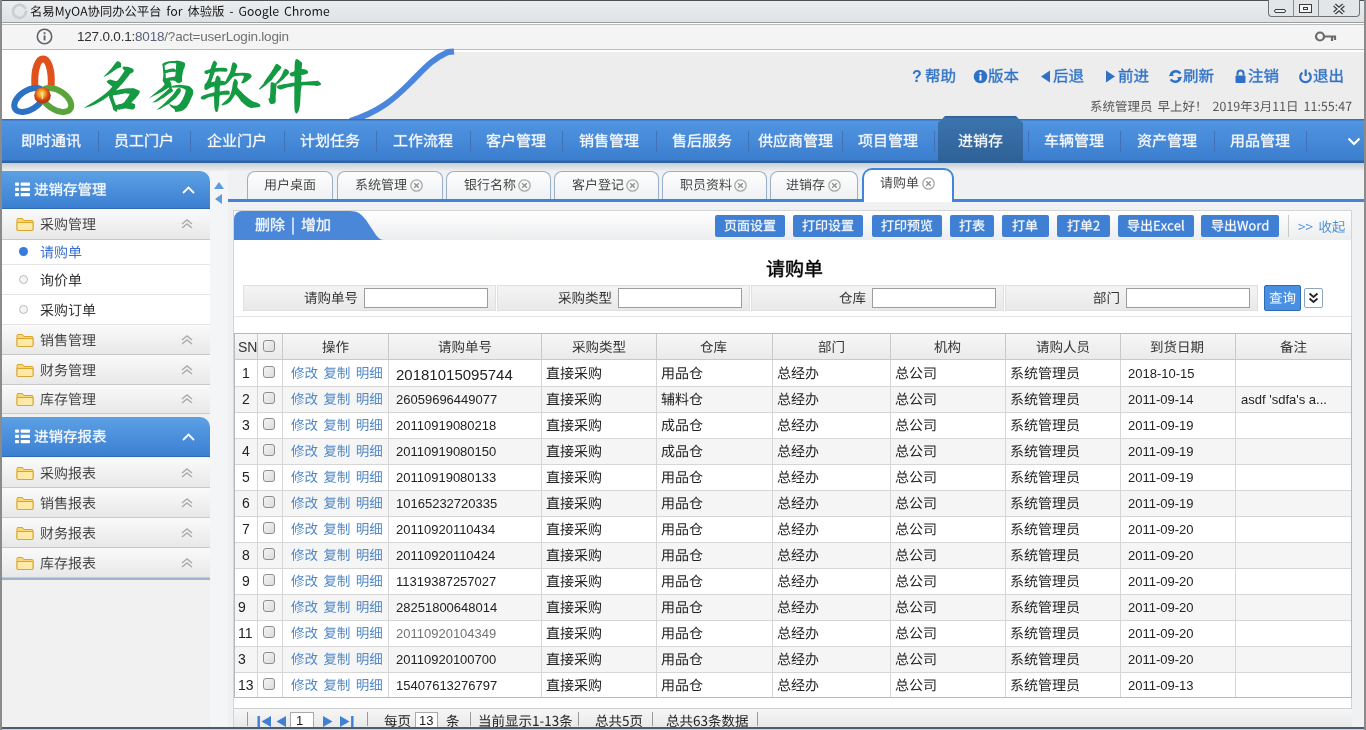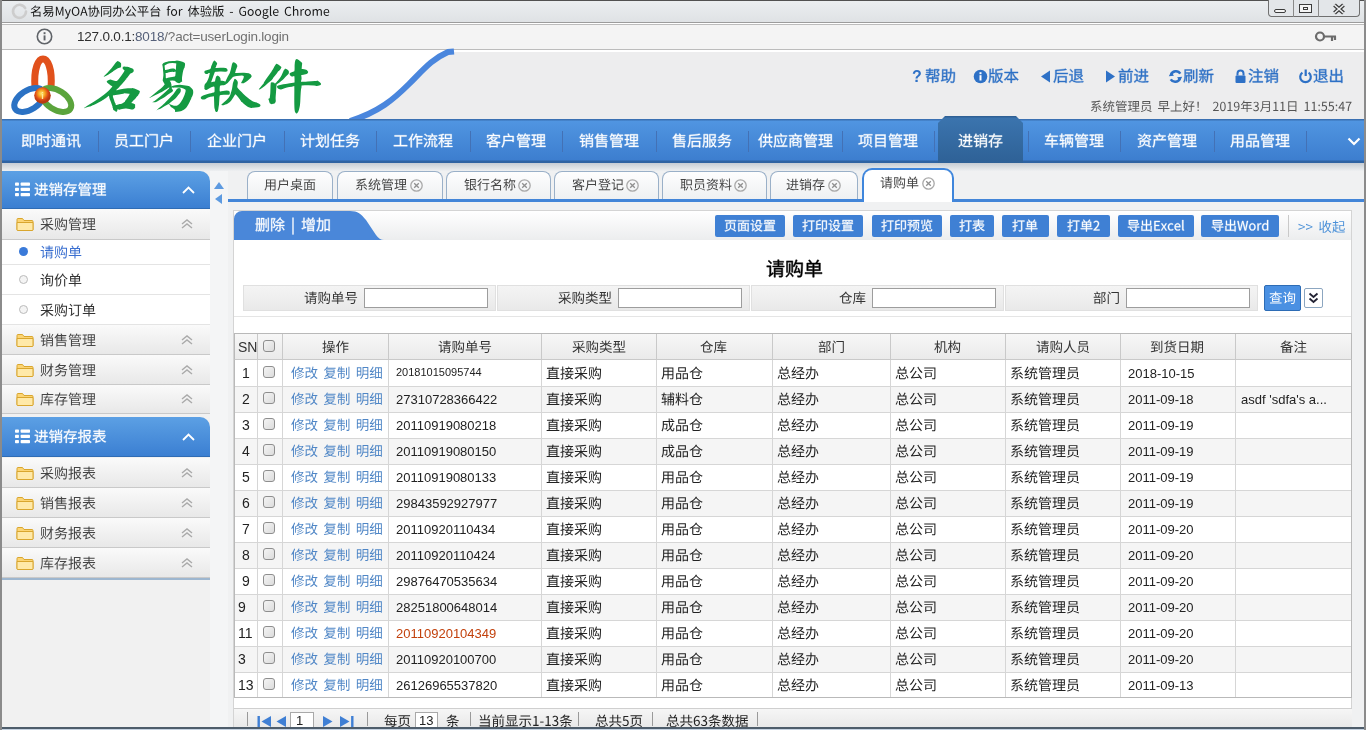--- a/index.html
+++ b/index.html
@@ -887,21 +887,21 @@
 <div class="a" style="left:291px;top:366px">
     <svg class="zh" style="color:#4f86c6;" width="91.8" height="13.5" viewBox="0 -880 6800 1000">
       <use href="#u4fee" x="0"></use>
       <use href="#u6539" x="1000"></use>
       <use href="#u590d" x="2400"></use>
       <use href="#u5236" x="3400"></use>
       <use href="#u660e" x="4800"></use>
       <use href="#u7ec6" x="5800"></use>
     </svg>
   </div>
-<div class="a" style="left:396px;top:366px;font-size:11px;color:#222">20181015095744</div>
+<div class="a" style="left:396px;top:366px;font-size:15px;color:#222">20181015095744</div>
 <div class="a" style="left:546px;top:366px">
     <svg class="zh" style="color:#222;" width="56.0" height="14" viewBox="0 -880 4000 1000">
       <use href="#u76f4" x="0"></use>
       <use href="#u63a5" x="1000"></use>
       <use href="#u91c7" x="2000"></use>
       <use href="#u8d2d" x="3000"></use>
     </svg>
   </div>
 <div class="a" style="left:661px;top:366px">
     <svg class="zh" style="color:#222;" width="42.0" height="14" viewBox="0 -880 3000 1000">
@@ -939,21 +939,21 @@
 <div class="a" style="left:291px;top:392px">
     <svg class="zh" style="color:#4f86c6;" width="91.8" height="13.5" viewBox="0 -880 6800 1000">
       <use href="#u4fee" x="0"></use>
       <use href="#u6539" x="1000"></use>
       <use href="#u590d" x="2400"></use>
       <use href="#u5236" x="3400"></use>
       <use href="#u660e" x="4800"></use>
       <use href="#u7ec6" x="5800"></use>
     </svg>
   </div>
-<div class="a" style="left:396px;top:392px;font-size:13px;color:#222">27310728366422</div>
+<div class="a" style="left:396px;top:392px;font-size:13px;color:#222">26059696449077</div>
 <div class="a" style="left:546px;top:392px">
     <svg class="zh" style="color:#222;" width="56.0" height="14" viewBox="0 -880 4000 1000">
       <use href="#u76f4" x="0"></use>
       <use href="#u63a5" x="1000"></use>
       <use href="#u91c7" x="2000"></use>
       <use href="#u8d2d" x="3000"></use>
     </svg>
   </div>
 <div class="a" style="left:661px;top:392px">
     <svg class="zh" style="color:#222;" width="42.0" height="14" viewBox="0 -880 3000 1000">
@@ -978,21 +978,21 @@
   </div>
 <div class="a" style="left:1010px;top:392px">
     <svg class="zh" style="color:#222;" width="70.0" height="14" viewBox="0 -880 5000 1000">
       <use href="#u7cfb" x="0"></use>
       <use href="#u7edf" x="1000"></use>
       <use href="#u7ba1" x="2000"></use>
       <use href="#u7406" x="3000"></use>
       <use href="#u5458" x="4000"></use>
     </svg>
   </div>
-<div class="a" style="left:1128px;top:392px;font-size:13px;color:#222">2011-09-18</div>
+<div class="a" style="left:1128px;top:392px;font-size:13px;color:#222">2011-09-14</div>
 <div class="a" style="left:1241px;top:392px;font-size:13px;color:#222;white-space:nowrap">asdf 'sdfa's a...</div>
 <div class="a" style="left:242px;top:417px;font-size:14px;color:#222">3</div>
 <div class="a" style="left:263px;top:418px;width:12px;height:12px;background:linear-gradient(135deg,#f4f4f4,#dcdcdc);border:1.5px solid #8e8e8e;border-radius:3px"></div>
 <div class="a" style="left:291px;top:418px">
     <svg class="zh" style="color:#4f86c6;" width="91.8" height="13.5" viewBox="0 -880 6800 1000">
       <use href="#u4fee" x="0"></use>
       <use href="#u6539" x="1000"></use>
       <use href="#u590d" x="2400"></use>
       <use href="#u5236" x="3400"></use>
       <use href="#u660e" x="4800"></use>
@@ -1148,21 +1148,21 @@
 <div class="a" style="left:291px;top:496px">
     <svg class="zh" style="color:#4f86c6;" width="91.8" height="13.5" viewBox="0 -880 6800 1000">
       <use href="#u4fee" x="0"></use>
       <use href="#u6539" x="1000"></use>
       <use href="#u590d" x="2400"></use>
       <use href="#u5236" x="3400"></use>
       <use href="#u660e" x="4800"></use>
       <use href="#u7ec6" x="5800"></use>
     </svg>
   </div>
-<div class="a" style="left:396px;top:496px;font-size:13px;color:#222">29843592927977</div>
+<div class="a" style="left:396px;top:496px;font-size:13px;color:#222">10165232720335</div>
 <div class="a" style="left:546px;top:496px">
     <svg class="zh" style="color:#222;" width="56.0" height="14" viewBox="0 -880 4000 1000">
       <use href="#u76f4" x="0"></use>
       <use href="#u63a5" x="1000"></use>
       <use href="#u91c7" x="2000"></use>
       <use href="#u8d2d" x="3000"></use>
     </svg>
   </div>
 <div class="a" style="left:661px;top:496px">
     <svg class="zh" style="color:#222;" width="42.0" height="14" viewBox="0 -880 3000 1000">
@@ -1304,21 +1304,21 @@
 <div class="a" style="left:291px;top:574px">
     <svg class="zh" style="color:#4f86c6;" width="91.8" height="13.5" viewBox="0 -880 6800 1000">
       <use href="#u4fee" x="0"></use>
       <use href="#u6539" x="1000"></use>
       <use href="#u590d" x="2400"></use>
       <use href="#u5236" x="3400"></use>
       <use href="#u660e" x="4800"></use>
       <use href="#u7ec6" x="5800"></use>
     </svg>
   </div>
-<div class="a" style="left:396px;top:574px;font-size:13px;color:#222">29876470535634</div>
+<div class="a" style="left:396px;top:574px;font-size:13px;color:#222">11319387257027</div>
 <div class="a" style="left:546px;top:574px">
     <svg class="zh" style="color:#222;" width="56.0" height="14" viewBox="0 -880 4000 1000">
       <use href="#u76f4" x="0"></use>
       <use href="#u63a5" x="1000"></use>
       <use href="#u91c7" x="2000"></use>
       <use href="#u8d2d" x="3000"></use>
     </svg>
   </div>
 <div class="a" style="left:661px;top:574px">
     <svg class="zh" style="color:#222;" width="42.0" height="14" viewBox="0 -880 3000 1000">
@@ -1408,21 +1408,21 @@
 <div class="a" style="left:291px;top:626px">
     <svg class="zh" style="color:#4f86c6;" width="91.8" height="13.5" viewBox="0 -880 6800 1000">
       <use href="#u4fee" x="0"></use>
       <use href="#u6539" x="1000"></use>
       <use href="#u590d" x="2400"></use>
       <use href="#u5236" x="3400"></use>
       <use href="#u660e" x="4800"></use>
       <use href="#u7ec6" x="5800"></use>
     </svg>
   </div>
-<div class="a" style="left:396px;top:626px;font-size:13px;color:#c2410c">20110920104349</div>
+<div class="a" style="left:396px;top:626px;font-size:13px;color:#737373">20110920104349</div>
 <div class="a" style="left:546px;top:626px">
     <svg class="zh" style="color:#222;" width="56.0" height="14" viewBox="0 -880 4000 1000">
       <use href="#u76f4" x="0"></use>
       <use href="#u63a5" x="1000"></use>
       <use href="#u91c7" x="2000"></use>
       <use href="#u8d2d" x="3000"></use>
     </svg>
   </div>
 <div class="a" style="left:661px;top:626px">
     <svg class="zh" style="color:#222;" width="42.0" height="14" viewBox="0 -880 3000 1000">
@@ -1512,21 +1512,21 @@
 <div class="a" style="left:291px;top:678px">
     <svg class="zh" style="color:#4f86c6;" width="91.8" height="13.5" viewBox="0 -880 6800 1000">
       <use href="#u4fee" x="0"></use>
       <use href="#u6539" x="1000"></use>
       <use href="#u590d" x="2400"></use>
       <use href="#u5236" x="3400"></use>
       <use href="#u660e" x="4800"></use>
       <use href="#u7ec6" x="5800"></use>
     </svg>
   </div>
-<div class="a" style="left:396px;top:678px;font-size:13px;color:#222">26126965537820</div>
+<div class="a" style="left:396px;top:678px;font-size:13px;color:#222">15407613276797</div>
 <div class="a" style="left:546px;top:678px">
     <svg class="zh" style="color:#222;" width="56.0" height="14" viewBox="0 -880 4000 1000">
       <use href="#u76f4" x="0"></use>
       <use href="#u63a5" x="1000"></use>
       <use href="#u91c7" x="2000"></use>
       <use href="#u8d2d" x="3000"></use>
     </svg>
   </div>
 <div class="a" style="left:661px;top:678px">
     <svg class="zh" style="color:#222;" width="42.0" height="14" viewBox="0 -880 3000 1000">

